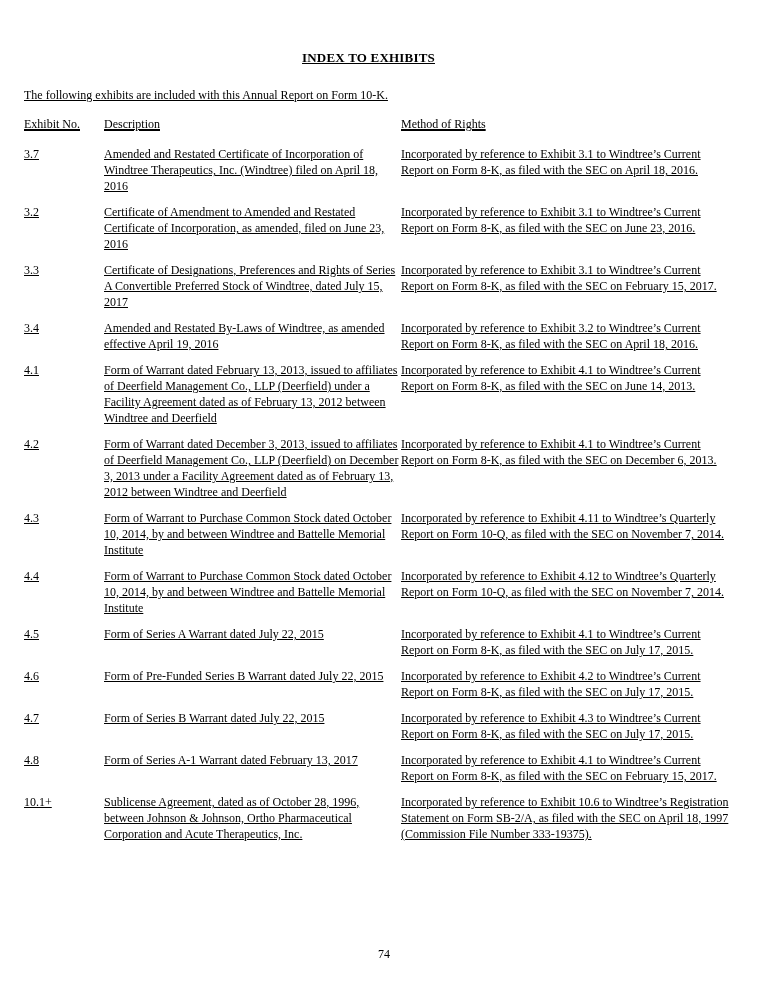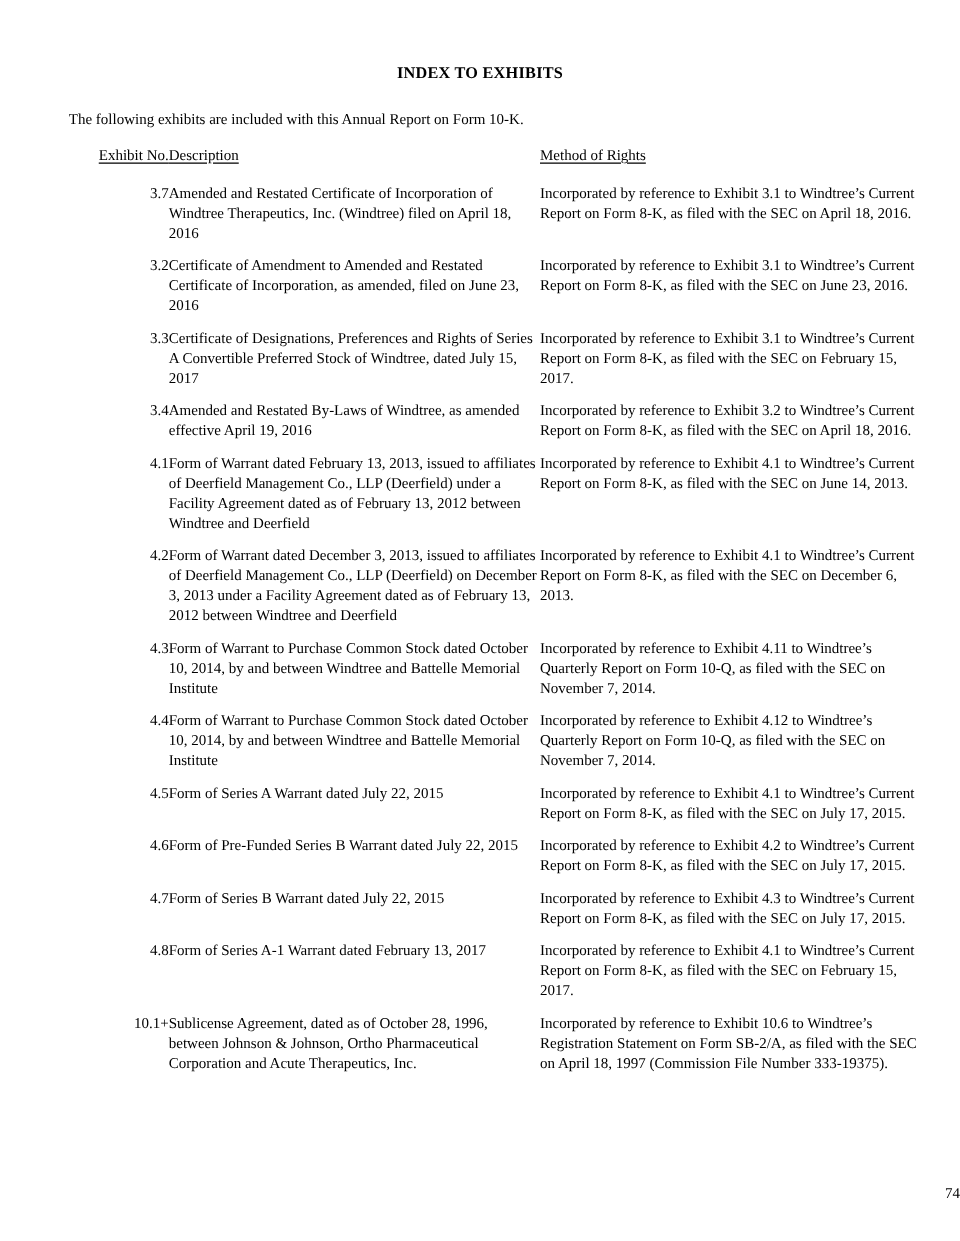--- a/index.html
+++ b/index.html
@@ -11,22 +11,23 @@
     width: 768px;
     height: 993px;
     position: relative;
     color: #000000;
     font-family: "Liberation Serif", "DejaVu Serif", serif;
     font-size: 12px;
     line-height: 16px;
     -webkit-font-smoothing: antialiased;
   }
   .page {
-    padding: 50px 33px 0 55px;
+    padding: 50px 33px 0 24px;
     box-sizing: border-box;
+    text-decoration: underline;
   }
   .doc-title {
     font-size: 13px;
     font-weight: bold;
     text-align: center;
     margin: 0 -33px 21px -55px; 
     letter-spacing: 0.2px;
   }
   .intro {
     margin: 0 0 13px 0;
@@ -38,38 +39,37 @@
   .thead {
     margin-bottom: 14px;
   }
   .thead .cell {
     text-decoration: underline;
     text-underline-offset: 2px;
   }
   .c1 {
     width: 80px;
     flex: none;
-    text-align: right;
   }
   .c2 {
     width: 297px;
     flex: none;
   }
   .c3 {
     flex: 1;
   }
   .tbody .trow {
     margin-bottom: 10px;
   }
   .page-number {
     position: absolute;
     left: 0;
     right: 0;
     top: 946px;
-    text-align: right;
+    text-align: center;
   }
 </style>
 </head>
 <body>
 
 <div class="page">
 
   <div class="doc-title">INDEX TO EXHIBITS</div>
 
   <p class="intro">The following exhibits are included with this Annual Report on Form 10-K.</p>

